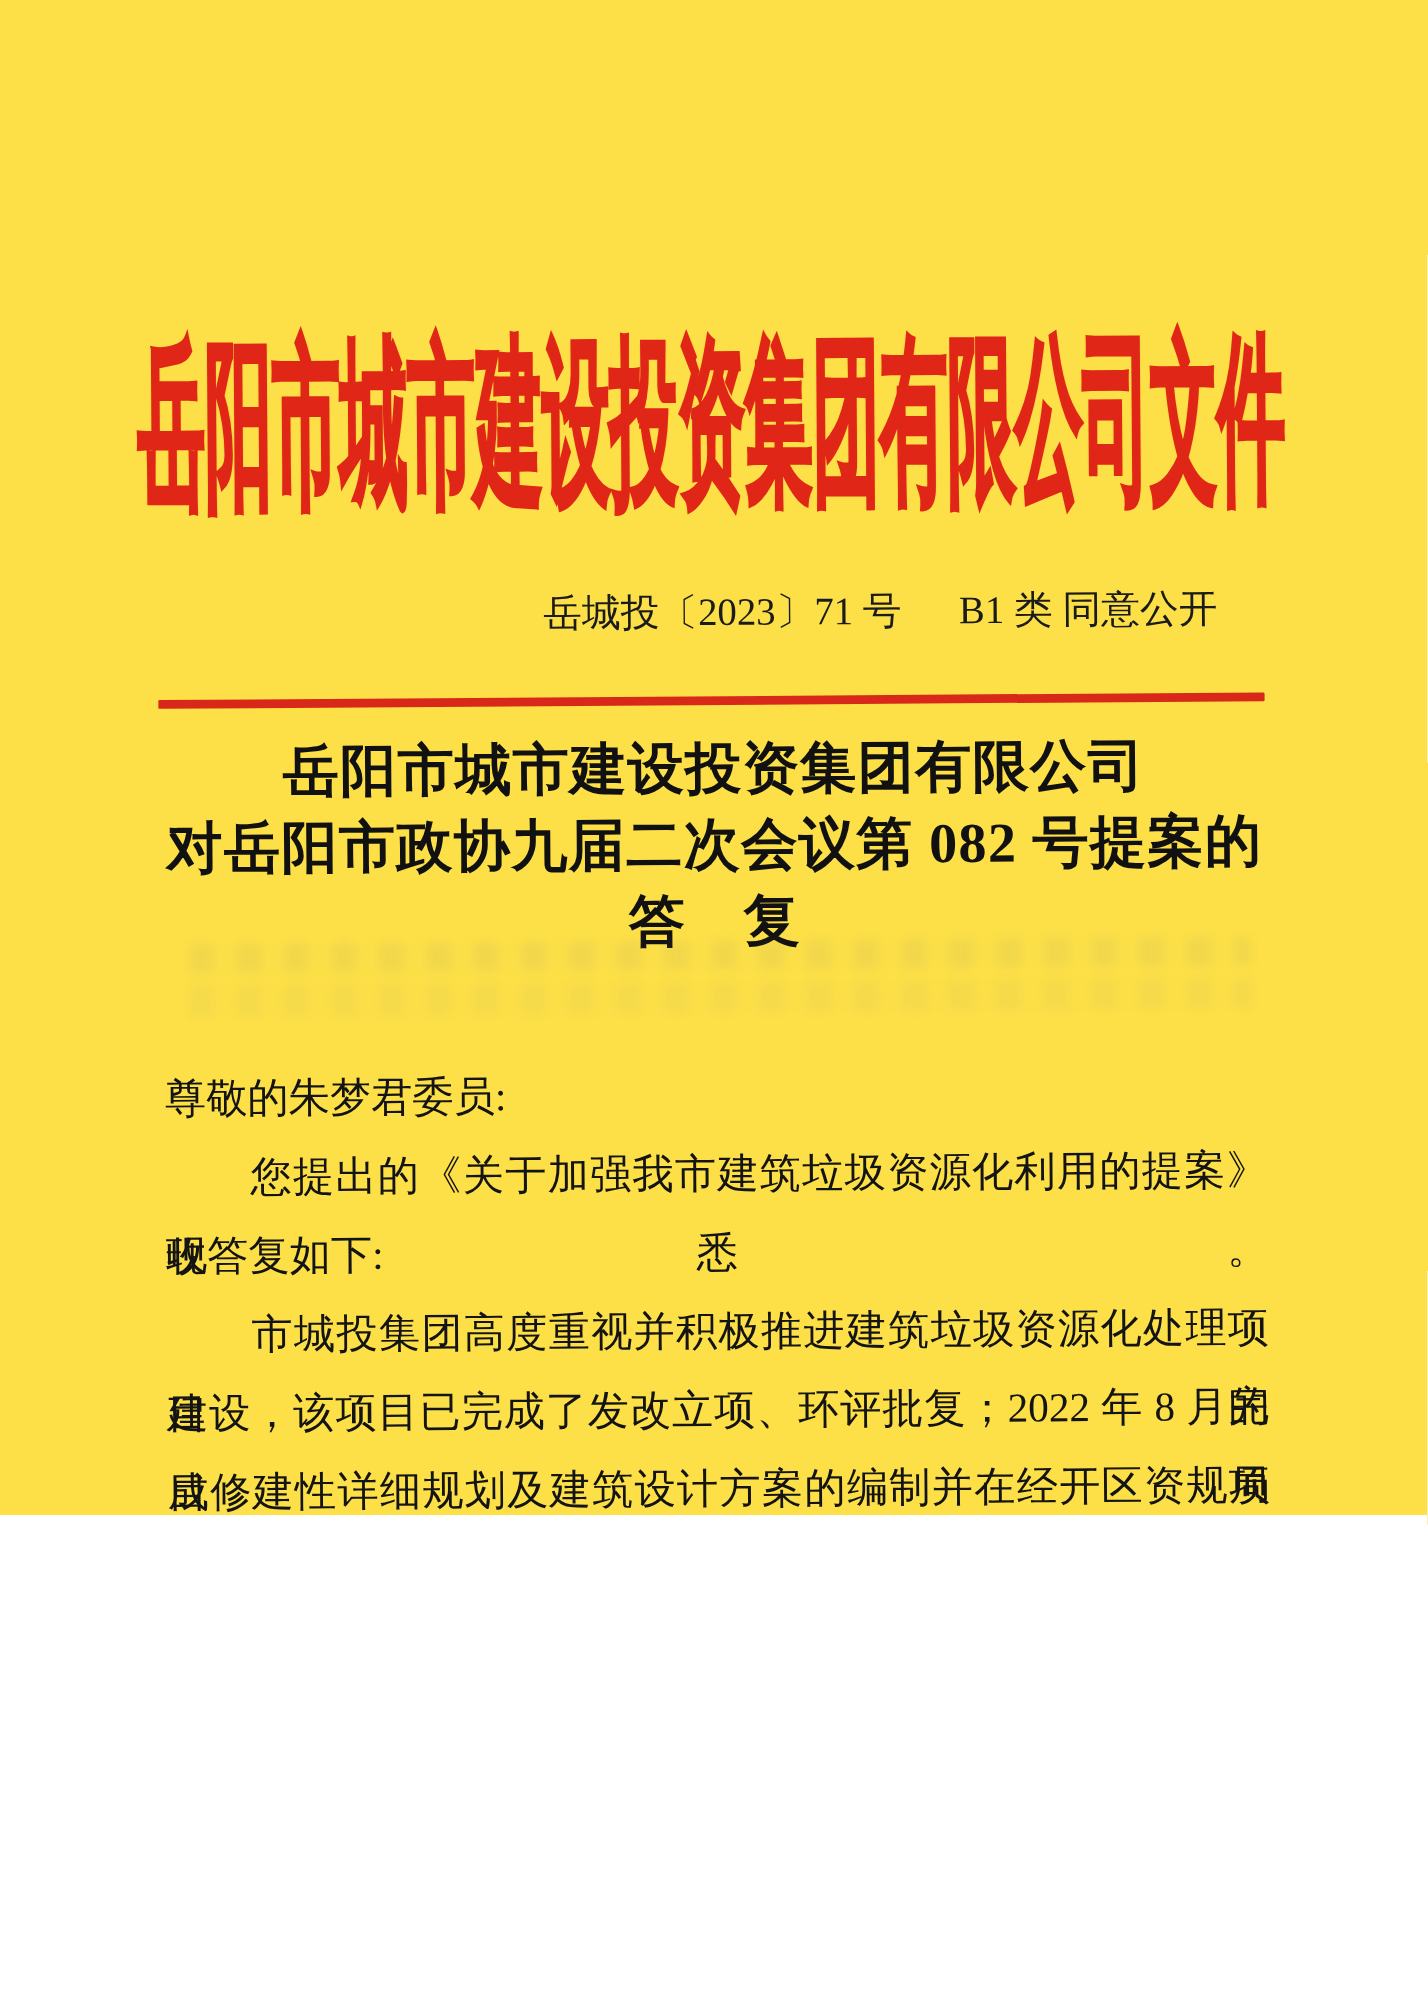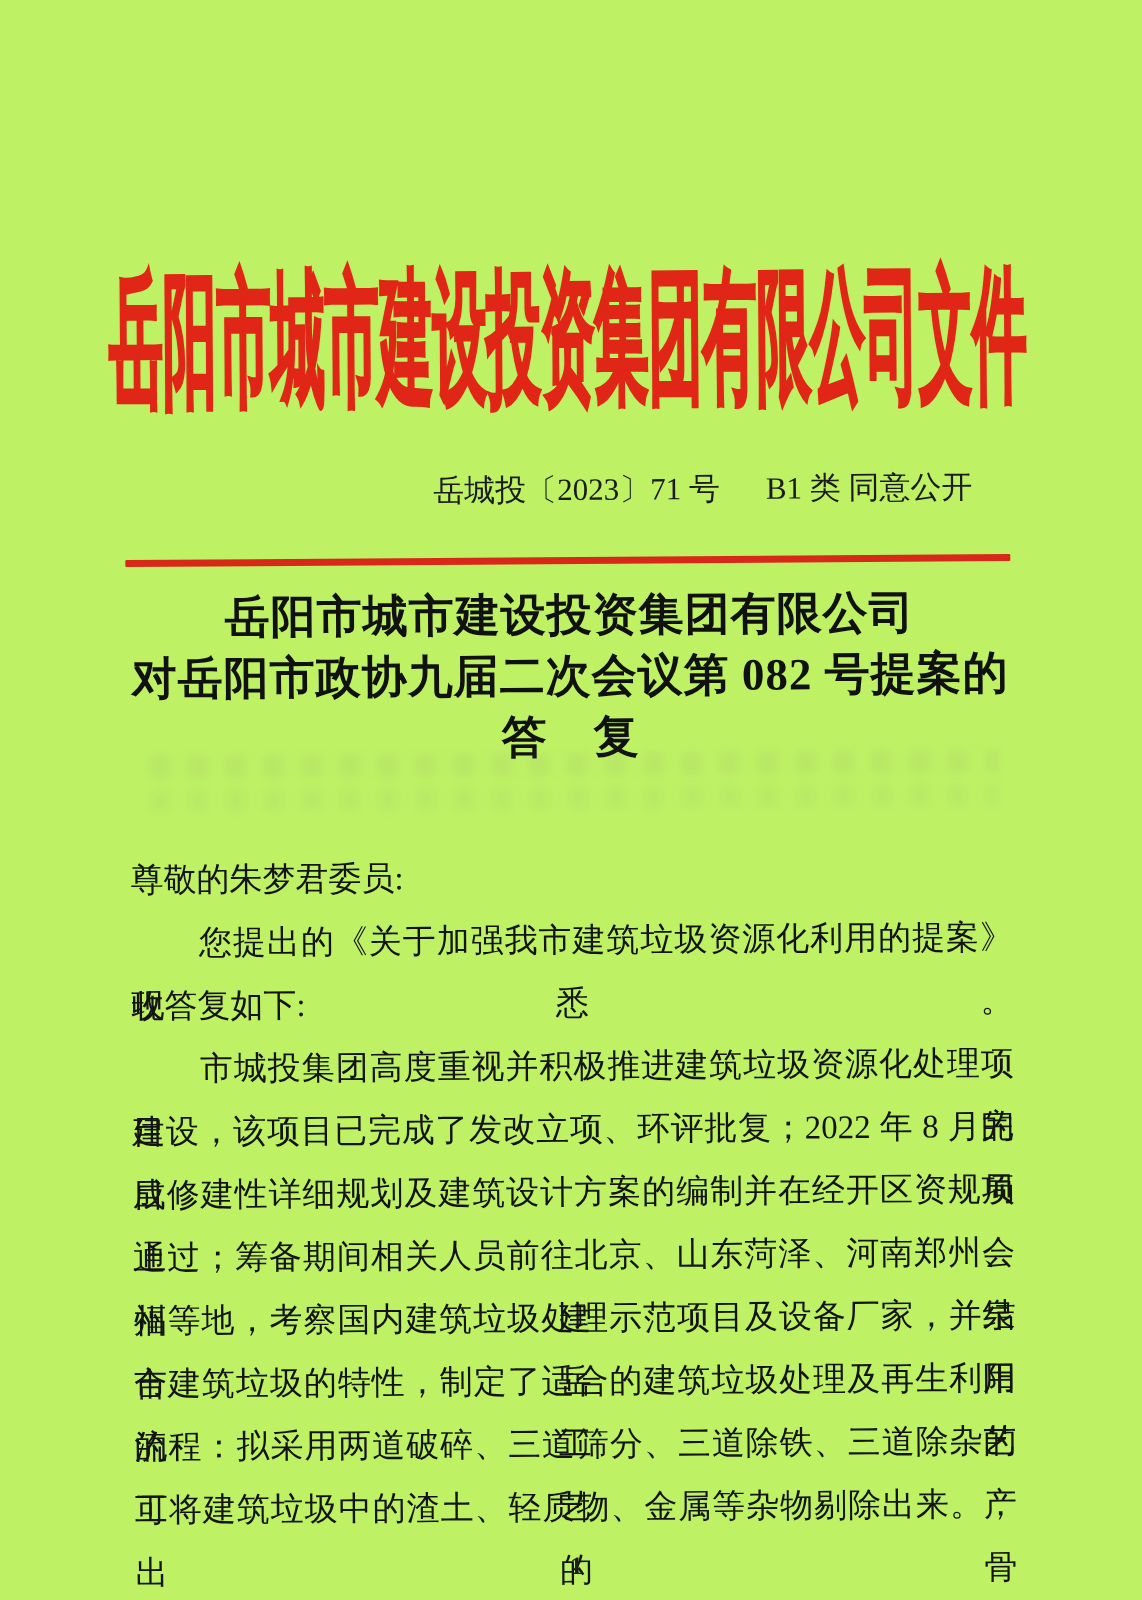--- a/index.html
+++ b/index.html
@@ -4,22 +4,22 @@
 <style>
   html, body {
     margin: 0;
     padding: 0;
     background: #ffffff;
     font-family: "Liberation Serif", "DejaVu Serif", serif;
   }
   .page {
     position: relative;
     width: 1142px;
-    height: 1600px;
-    background: #bef264;
+    height: 1212px;
+    background: #fde047;
     overflow: hidden;
   }
   
   .scan-skew {
     position: absolute;
     inset: 0;
     transform: rotate(-0.4deg);
     transform-origin: 50% 50%;
   }
   .letterhead {

